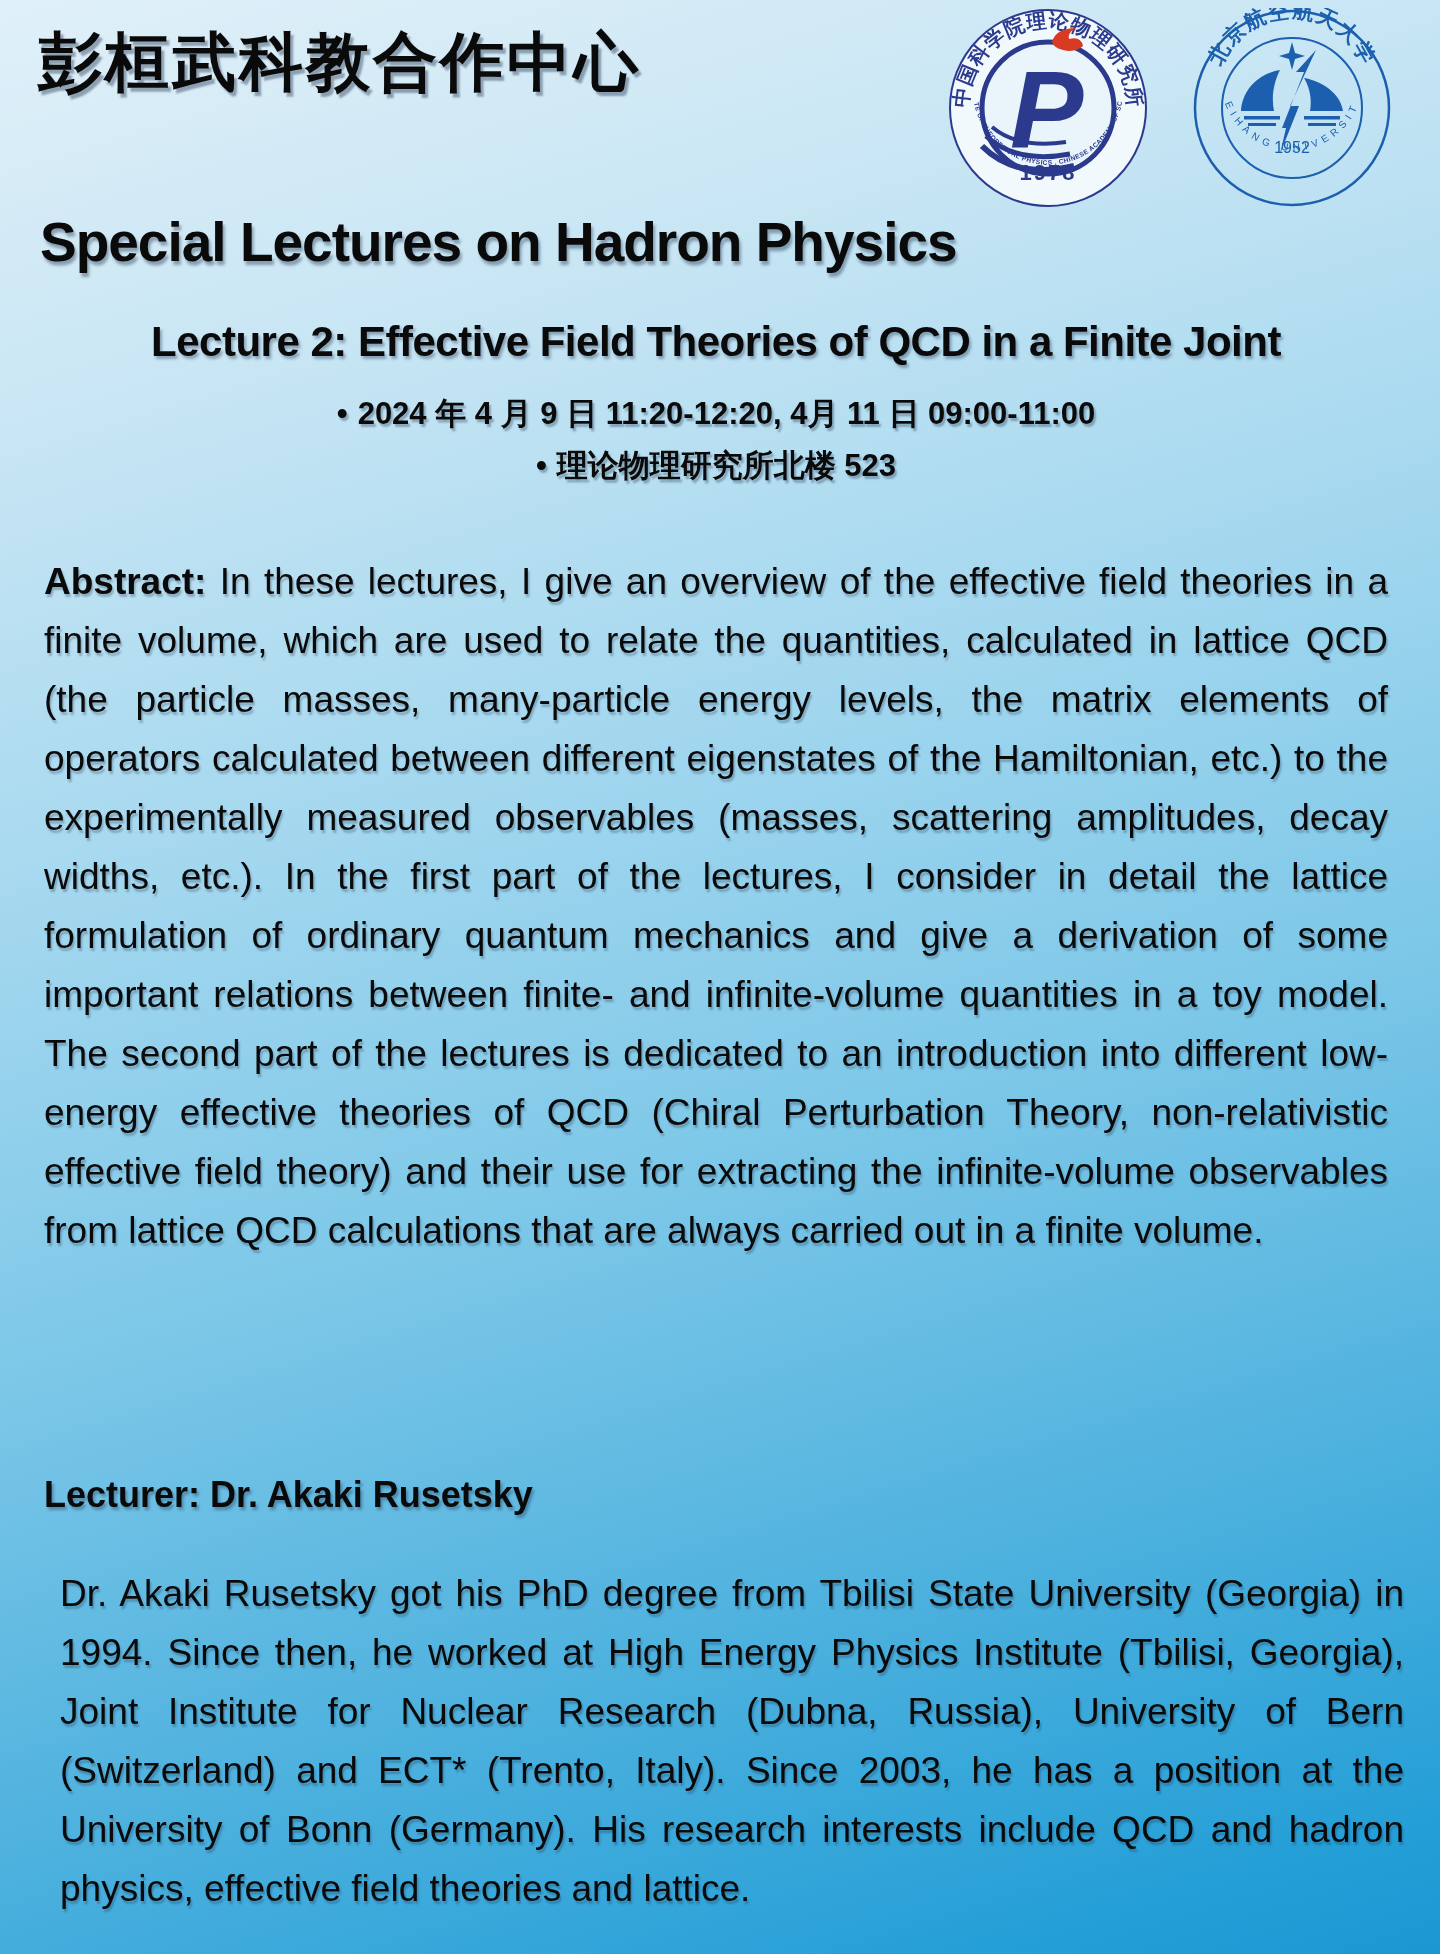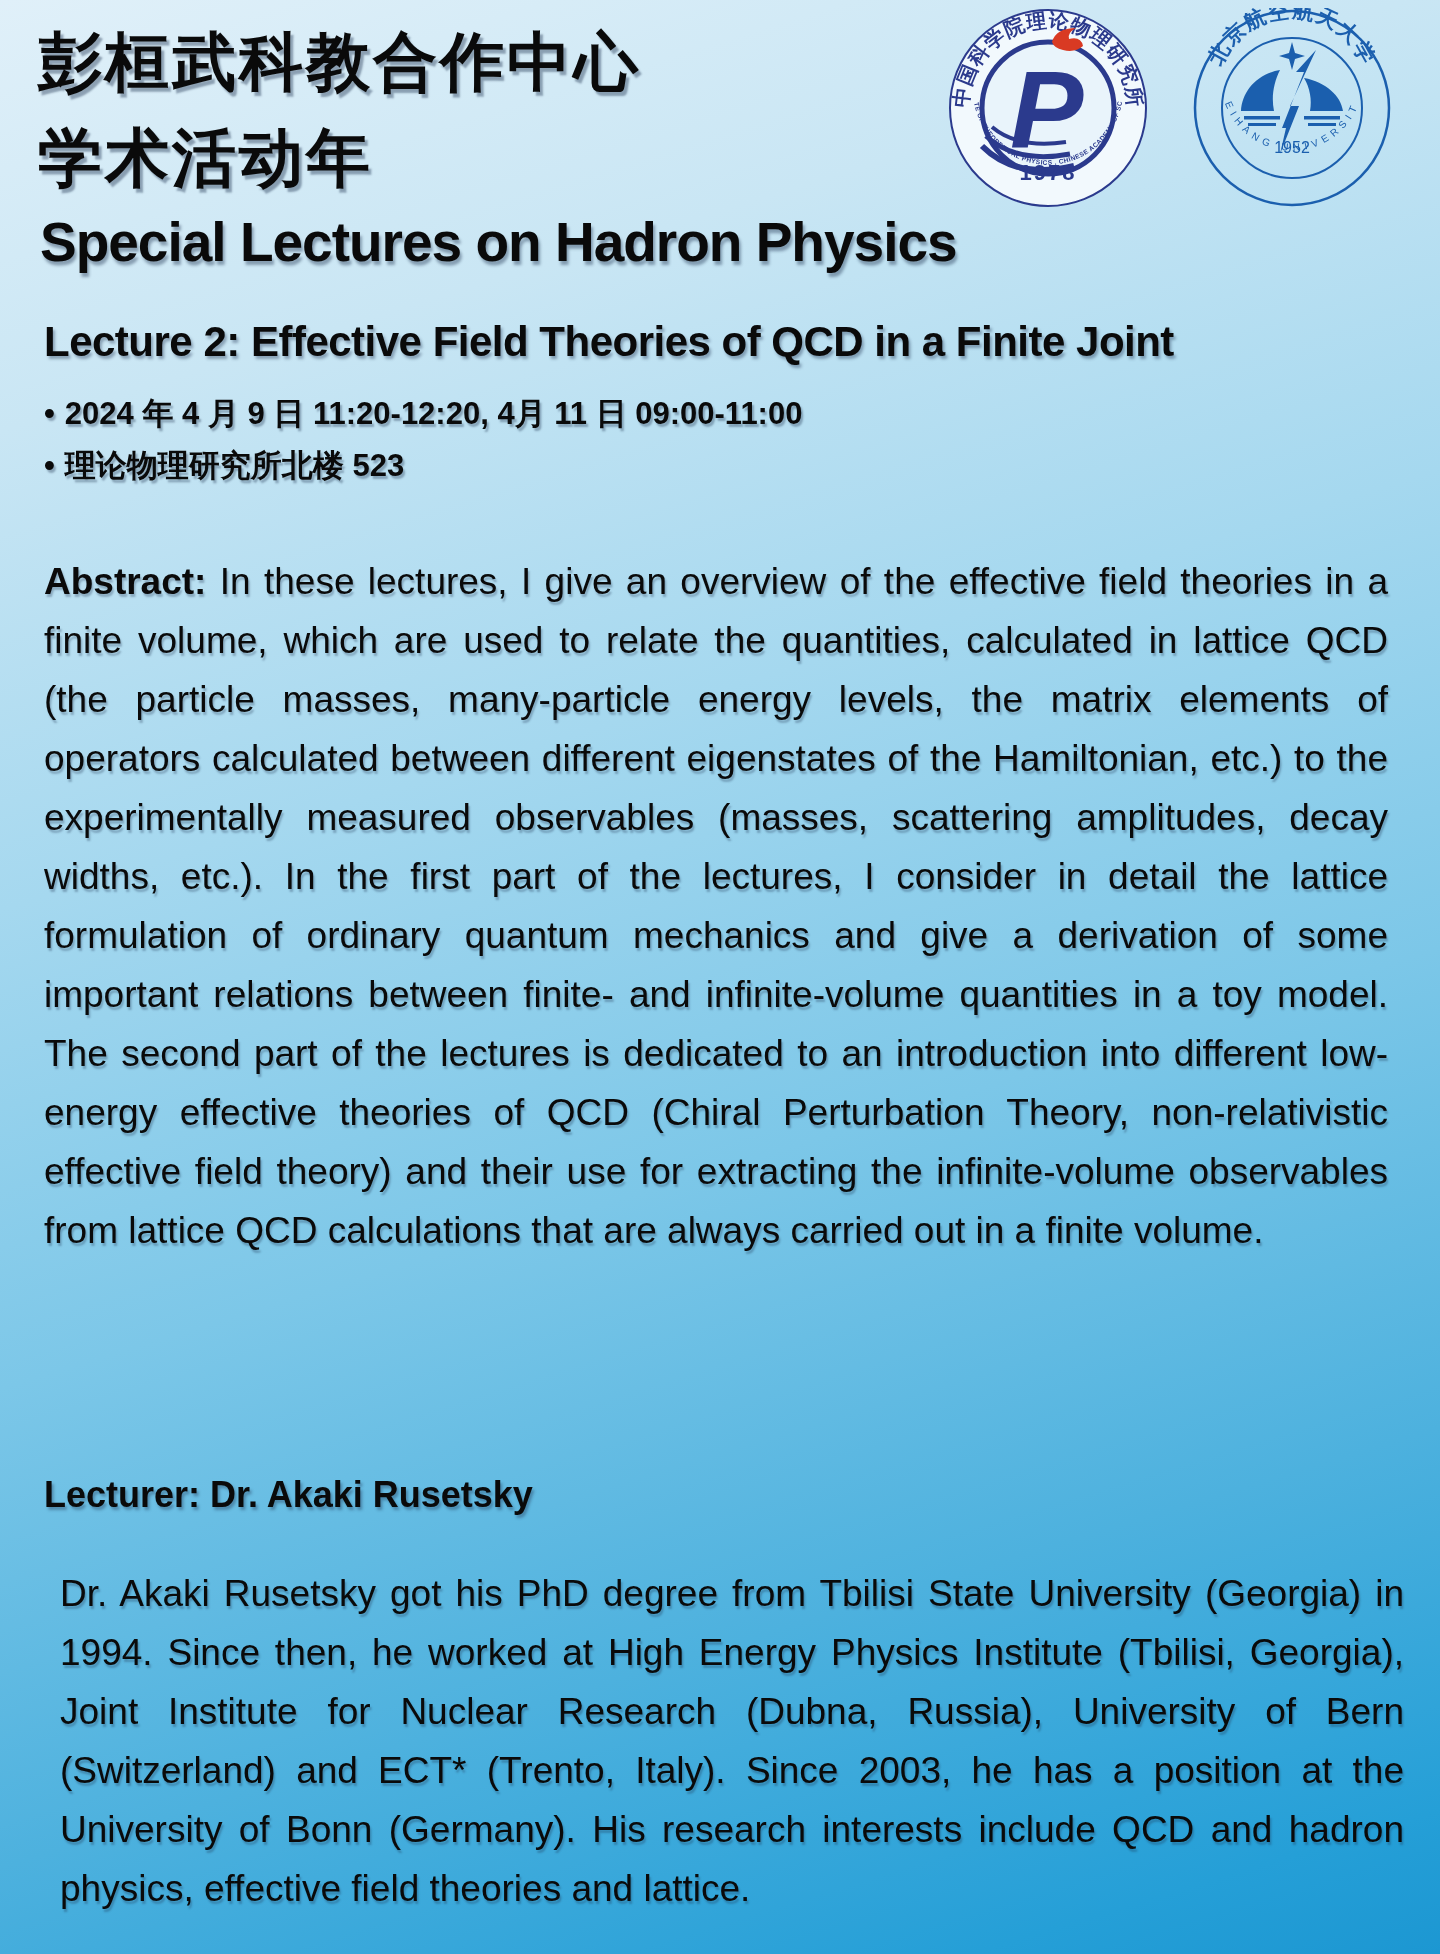--- a/index.html
+++ b/index.html
@@ -5,21 +5,21 @@
   html,body{margin:0;padding:0;}
   body{
     width:1440px;height:1954px;
     font-family:"Liberation Sans","DejaVu Sans",sans-serif;
     color:#0a0a0a;
   }
   .poster{
     position:relative;width:1440px;height:1954px;overflow:hidden;
     background:linear-gradient(163deg,#e0f0f9 0%,#c9e6f4 18%,#a5d8ef 38%,#7cc7e8 58%,#4db1de 78%,#259fd7 94%,#1c97d2 100%);
   }
-  .abs{position:absolute;}
+  .abs{position:absolute;text-align:center;}
   
   .title-cn{
     left:38px;top:14px;
     font-weight:900;font-size:64px;line-height:96px;letter-spacing:3px;
     text-shadow:3px 4px 2px rgba(25,45,75,0.40);
   }
   .title-en{
     left:40px;top:210px;margin:0;
     font-weight:700;font-size:55px;letter-spacing:-1px;
     text-shadow:2px 4px 3px rgba(25,45,75,0.40);
@@ -55,21 +55,20 @@
     text-shadow:1.5px 2.5px 2px rgba(25,45,75,0.30);
   }
 </style>
 </head>
 <body>
 
 <div class="poster">
 
   <div class="abs title-cn">
     <div>彭桓武科教合作中心</div>
-    <div>学术活动年</div>
   </div>
 
   <h1 class="abs title-en">Special Lectures on Hadron Physics</h1>
 
   <div class="abs logo logo-itp">
     <svg viewBox="0 0 200 200" width="200" height="200">
       <circle cx="100" cy="100" r="98" fill="#f2f9fd" stroke="#2b3a8d" stroke-width="2"></circle>
       <circle cx="100" cy="100" r="66" fill="#e9f4fb" stroke="#2b3a8d" stroke-width="5"></circle>
       <defs>
         <path id="itp-arc-top" d="M 21,112 A 80,80 0 1 1 179,112" fill="none"></path>

